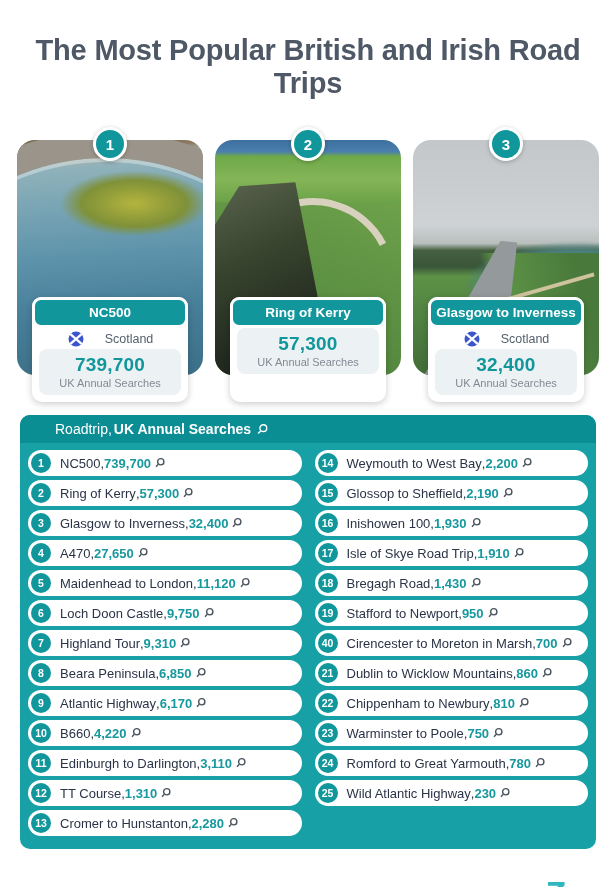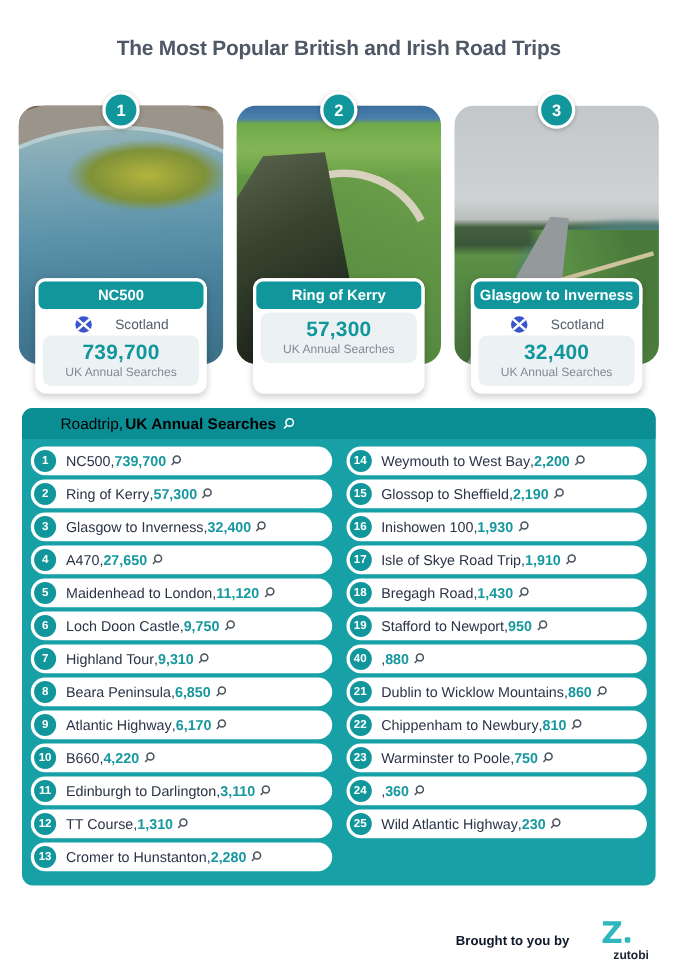--- a/index.html
+++ b/index.html
@@ -1,18 +1,18 @@
 <!DOCTYPE html>
 <html><head>
 <meta charset="utf-8">
 <style>
   html,body{margin:0;padding:0;}
   body{width:616px;height:887px;background:#ffffff;font-family:"Liberation Sans",sans-serif;overflow:hidden;position:relative;}
 
-  .title{margin:34px 10px 0;text-align:center;font-size:19px;font-weight:700;color:#4e5866;letter-spacing:-0.2px;}
+  .title{margin:34px 10px 0;text-align:center;font-size:29px;font-weight:700;color:#4e5866;letter-spacing:-0.2px;}
 
   
   .cards{display:flex;gap:12px;margin:40px 17px 0;}
   .card{position:relative;flex:1;height:262px;}
   .photo{position:absolute;left:0;right:0;top:0;height:235px;border-radius:18px;overflow:hidden;background:#7aa;}
   .badge{position:absolute;top:-13px;left:50%;transform:translateX(-50%);width:28px;height:28px;border-radius:50%;
     background:#11969c;border:3px solid #fff;box-shadow:0 1px 4px rgba(0,0,0,.25);color:#fff;font-weight:700;font-size:15px;
     display:flex;align-items:center;justify-content:center;z-index:4;}
   .overlay{position:absolute;left:15px;right:15px;top:157px;bottom:0;background:#fff;border-radius:10px;
     box-shadow:0 2px 7px rgba(0,0,0,.20);z-index:2;display:flex;flex-direction:column;}
@@ -50,21 +50,21 @@
   .photo-glasgow{background:
     linear-gradient(75deg, rgba(0,0,0,0) 45%, #5d9347 52%, #49793b 88%) right bottom / 100% 52% no-repeat,
     radial-gradient(150px 60px at 88% 62%, #578b8c 0%, #4d8283 55%, rgba(77,130,131,0) 75%),
     linear-gradient(180deg,#c3c7ca 0%,#ced2d4 36%,#b9bfbd 44%,#44603f 47%,#3a5639 54%,#5d9146 58%,#4e8040 78%,#426c37 100%);}
   .m8{position:absolute;left:0;bottom:0;width:100%;height:60%;
     clip-path:polygon(6% 100%,48% 100%,56% 6%,47% 5%);background:#94999c;}
   .rail{position:absolute;width:150px;height:4px;background:#cfc39e;right:2px;bottom:78px;transform:rotate(-16deg);}
 
   
   .panel{margin:13px 20px 0;background:#17a1a7;border-radius:10px;padding-bottom:9px;}
-  .panel-header{background:#0b8d94;border-radius:10px 10px 0 0;padding:6px 12px 6px 35px;color:#000000;font-size:14px;
+  .panel-header{background:#0b8d94;border-radius:10px 10px 0 0;padding:6px 12px 6px 35px;color:#ffffff;font-size:14px;
     display:flex;align-items:center;gap:2px;}
   .panel-header .bold{font-weight:700;}
   .cols{display:flex;gap:13px;padding:7px 8px 0;}
   .col{flex:1;min-width:0;}
   .row{display:flex;align-items:center;height:26px;background:#fff;border-radius:13px;margin-bottom:4px;
     padding:0 6px 0 3px;font-size:13px;color:#2b3346;white-space:nowrap;overflow:hidden;}
   .rbadge{width:20px;height:20px;border-radius:50%;background:#11969c;color:#fff;font-size:10.5px;font-weight:700;
     display:flex;align-items:center;justify-content:center;margin-right:9px;flex:none;}
   .rval{color:#17989e;font-weight:700;}
   .mag{margin-left:3px;color:#4a545e;flex:none;}
@@ -348,22 +348,23 @@
           <span>Stafford to Newport</span>
           <span>, </span>
           <span class="rval">950</span>
           <svg class="mag" width="12" height="12" viewBox="0 0 24 24">
             <circle cx="13.5" cy="9.5" r="6.3" fill="none" stroke="currentColor" stroke-width="2.8"></circle>
             <line x1="8.6" y1="14.6" x2="4" y2="19.4" stroke="currentColor" stroke-width="2.8"></line>
           </svg>
         </div>
       <div class="row">
           <span class="rbadge">40</span>
-          <span>, </span>
-          <span class="rval">880</span>
+          <span>Cirencester to Moreton in Marsh</span>
+          <span>, </span>
+          <span class="rval">700</span>
           <svg class="mag" width="12" height="12" viewBox="0 0 24 24">
             <circle cx="13.5" cy="9.5" r="6.3" fill="none" stroke="currentColor" stroke-width="2.8"></circle>
             <line x1="8.6" y1="14.6" x2="4" y2="19.4" stroke="currentColor" stroke-width="2.8"></line>
           </svg>
         </div>
       <div class="row">
           <span class="rbadge">21</span>
           <span>Dublin to Wicklow Mountains</span>
           <span>, </span>
           <span class="rval">860</span>
@@ -387,22 +388,23 @@
           <span>Warminster to Poole</span>
           <span>, </span>
           <span class="rval">750</span>
           <svg class="mag" width="12" height="12" viewBox="0 0 24 24">
             <circle cx="13.5" cy="9.5" r="6.3" fill="none" stroke="currentColor" stroke-width="2.8"></circle>
             <line x1="8.6" y1="14.6" x2="4" y2="19.4" stroke="currentColor" stroke-width="2.8"></line>
           </svg>
         </div>
       <div class="row">
           <span class="rbadge">24</span>
-          <span>, </span>
-          <span class="rval">360</span>
+          <span>Romford to Great Yarmouth</span>
+          <span>, </span>
+          <span class="rval">780</span>
           <svg class="mag" width="12" height="12" viewBox="0 0 24 24">
             <circle cx="13.5" cy="9.5" r="6.3" fill="none" stroke="currentColor" stroke-width="2.8"></circle>
             <line x1="8.6" y1="14.6" x2="4" y2="19.4" stroke="currentColor" stroke-width="2.8"></line>
           </svg>
         </div>
       <div class="row">
           <span class="rbadge">25</span>
           <span>Wild Atlantic Highway</span>
           <span>, </span>
           <span class="rval">230</span>

